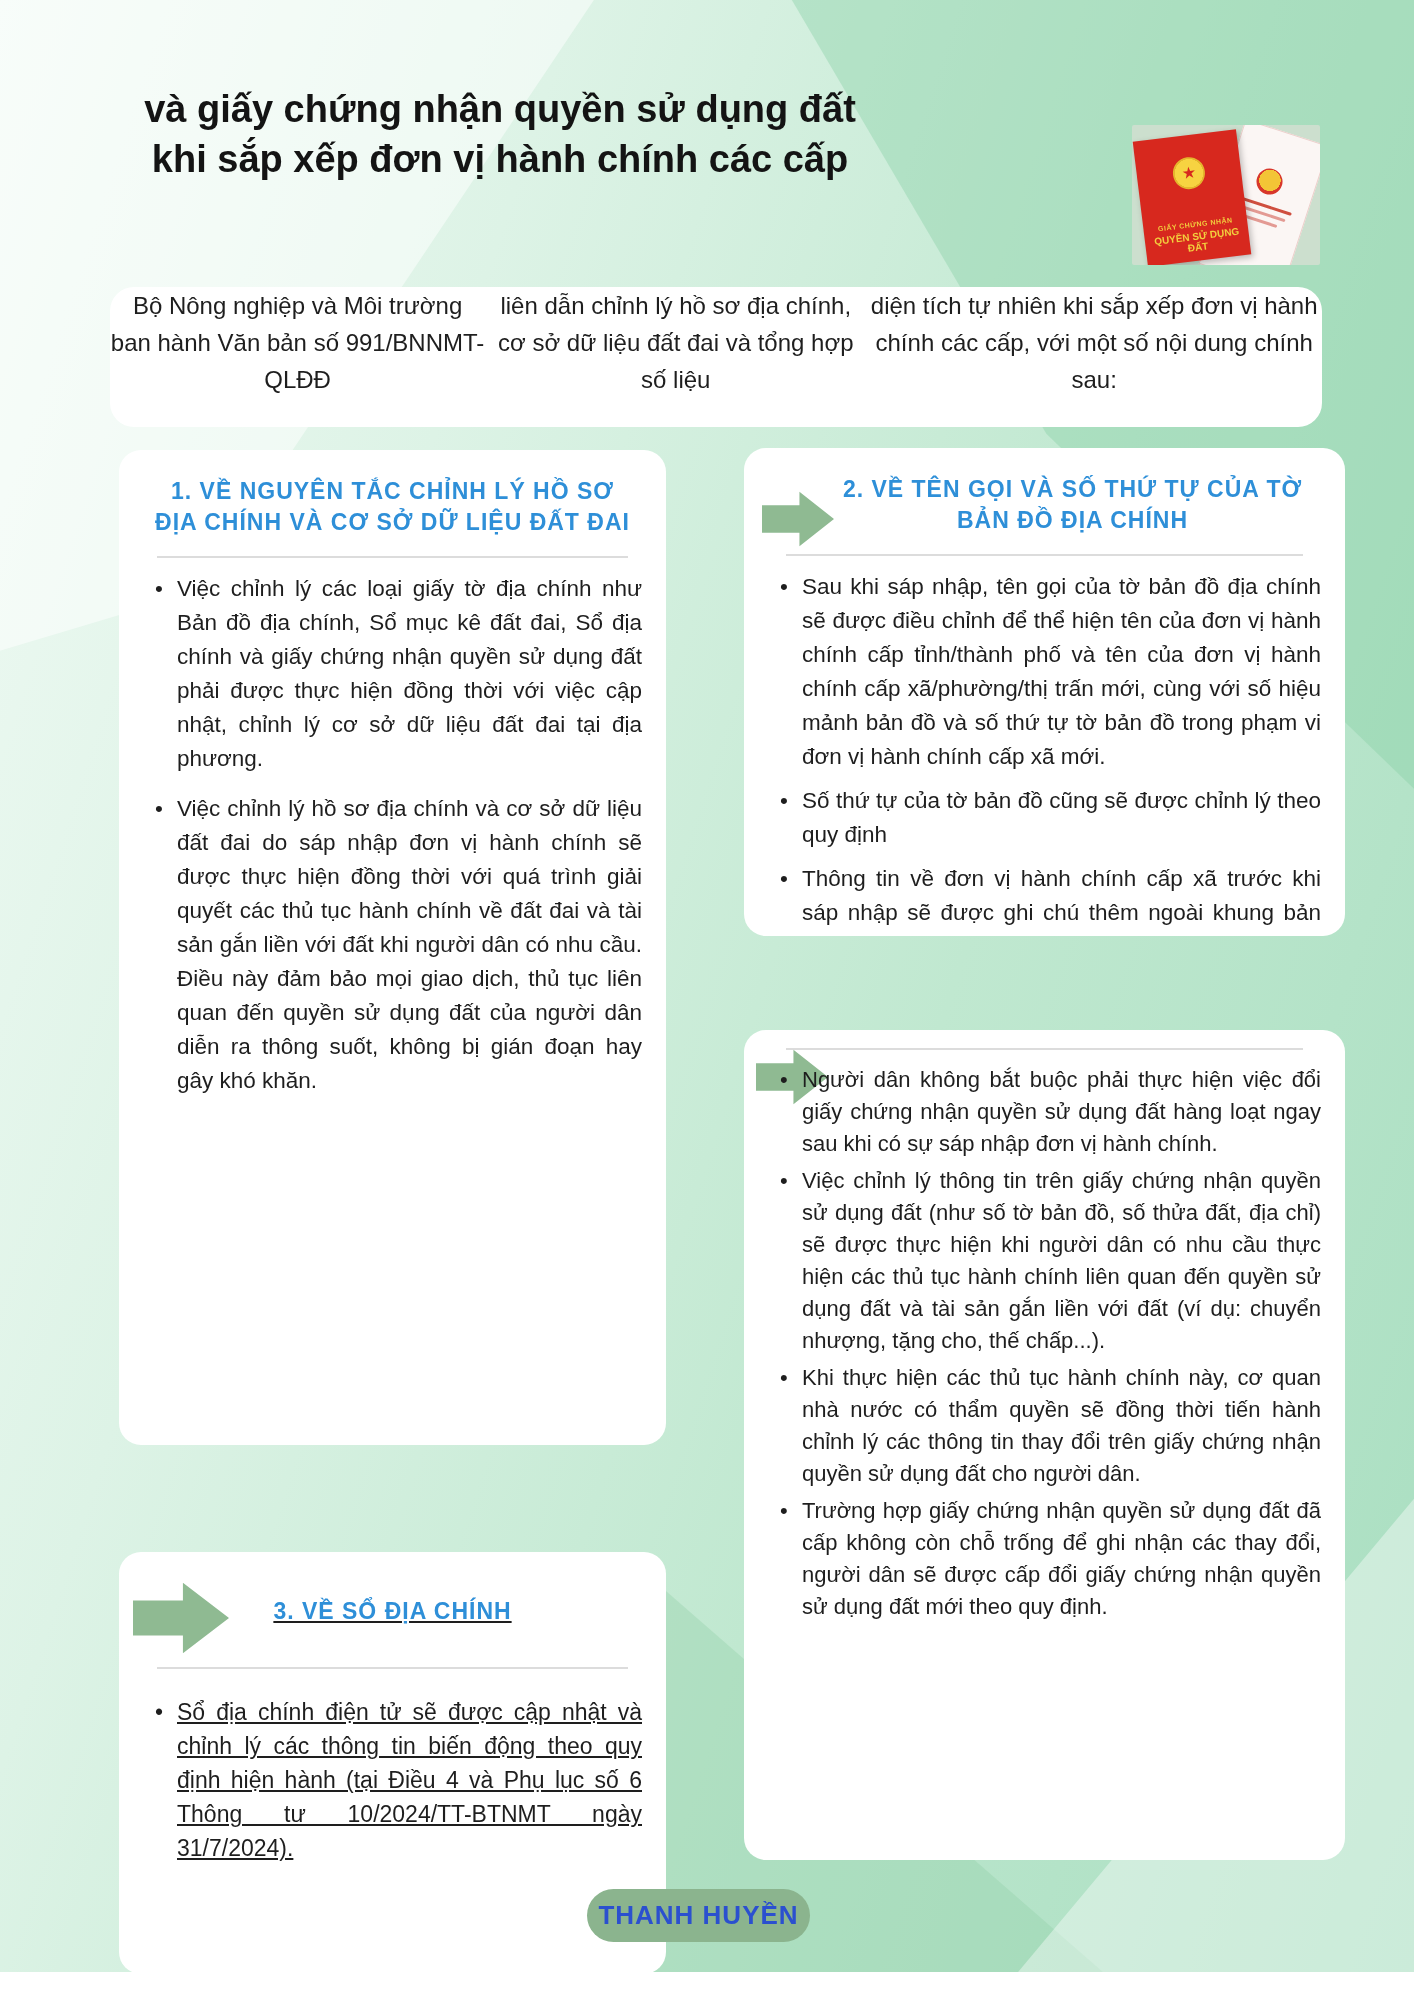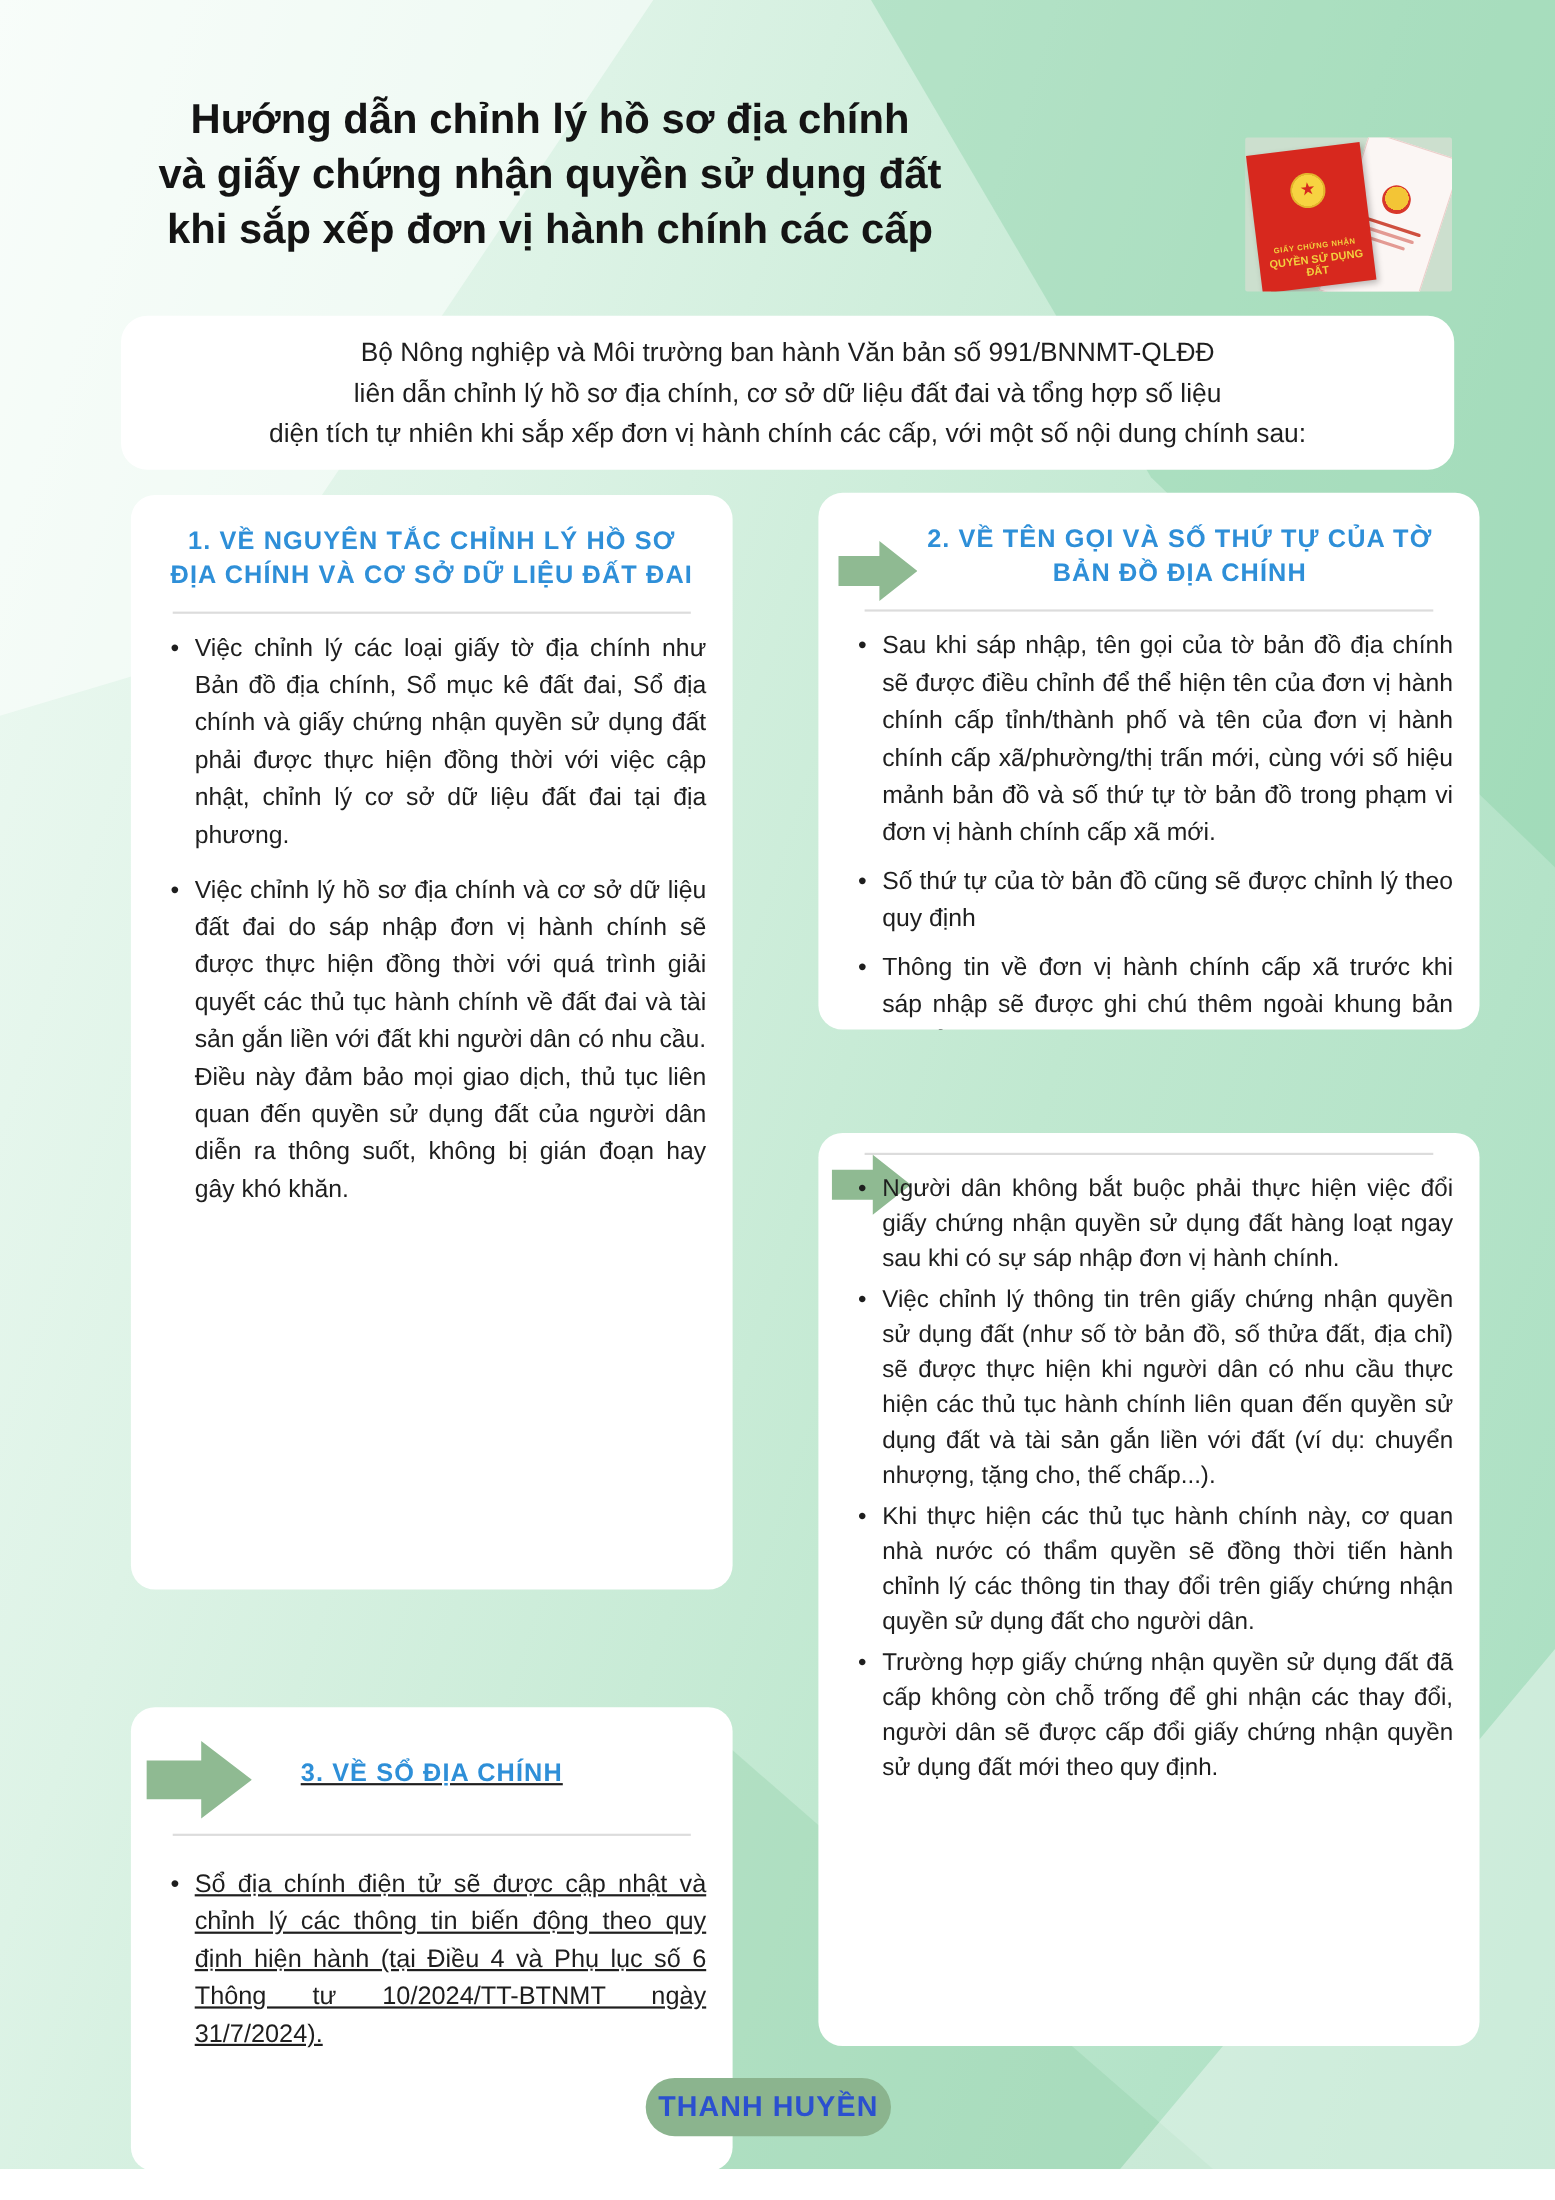--- a/index.html
+++ b/index.html
@@ -59,21 +59,21 @@
     display:flex;align-items:center;justify-content:center;
     color:#d7281e;font-size:16px;line-height:16px;
   }
   .book-text{position:absolute;left:0;width:104px;text-align:center;color:#f2cf3e;font-weight:bold;}
   .book-text.small{top:86px;font-size:7px;letter-spacing:0.5px;}
   .book-text.large{top:96px;font-size:10px;}
 
   .intro-box{
     position:absolute;left:110px;top:287px;width:1212px;height:140px;
     background:#ffffff;border-radius:24px;
-    display:flex;flex-direction:column;justify-content:center;
+    display:flex;flex-direction:row;justify-content:center;
     text-align:center;color:var(--body-text);font-size:24px;line-height:37px;
   }
 
   .card{
     position:absolute;background:#ffffff;border-radius:22px;overflow:hidden;
     color:var(--body-text);
     margin-left:24px;
   }
   .card-1{left:95px;top:450px;width:547px;height:995px;}
   .card-2{left:720px;top:448px;width:601px;height:488px;}
@@ -117,21 +117,20 @@
 <body>
 
 <div class="bg-base"></div>
 <div class="facet facet-1"></div>
 <div class="facet facet-2"></div>
 <div class="facet facet-3"></div>
 <div class="facet facet-4"></div>
 <div class="bottom-strip"></div>
 
 <div class="title-block">
-  <div>Hướng dẫn chỉnh lý hồ sơ địa chính</div>
   <div>và giấy chứng nhận quyền sử dụng đất</div>
   <div>khi sắp xếp đơn vị hành chính các cấp</div>
 </div>
 
 <div class="photo">
   <div class="sheet">
     <div class="sheet-emblem"></div>
     <div class="sheet-line l1"></div>
     <div class="sheet-line l2"></div>
     <div class="sheet-line l3"></div>

